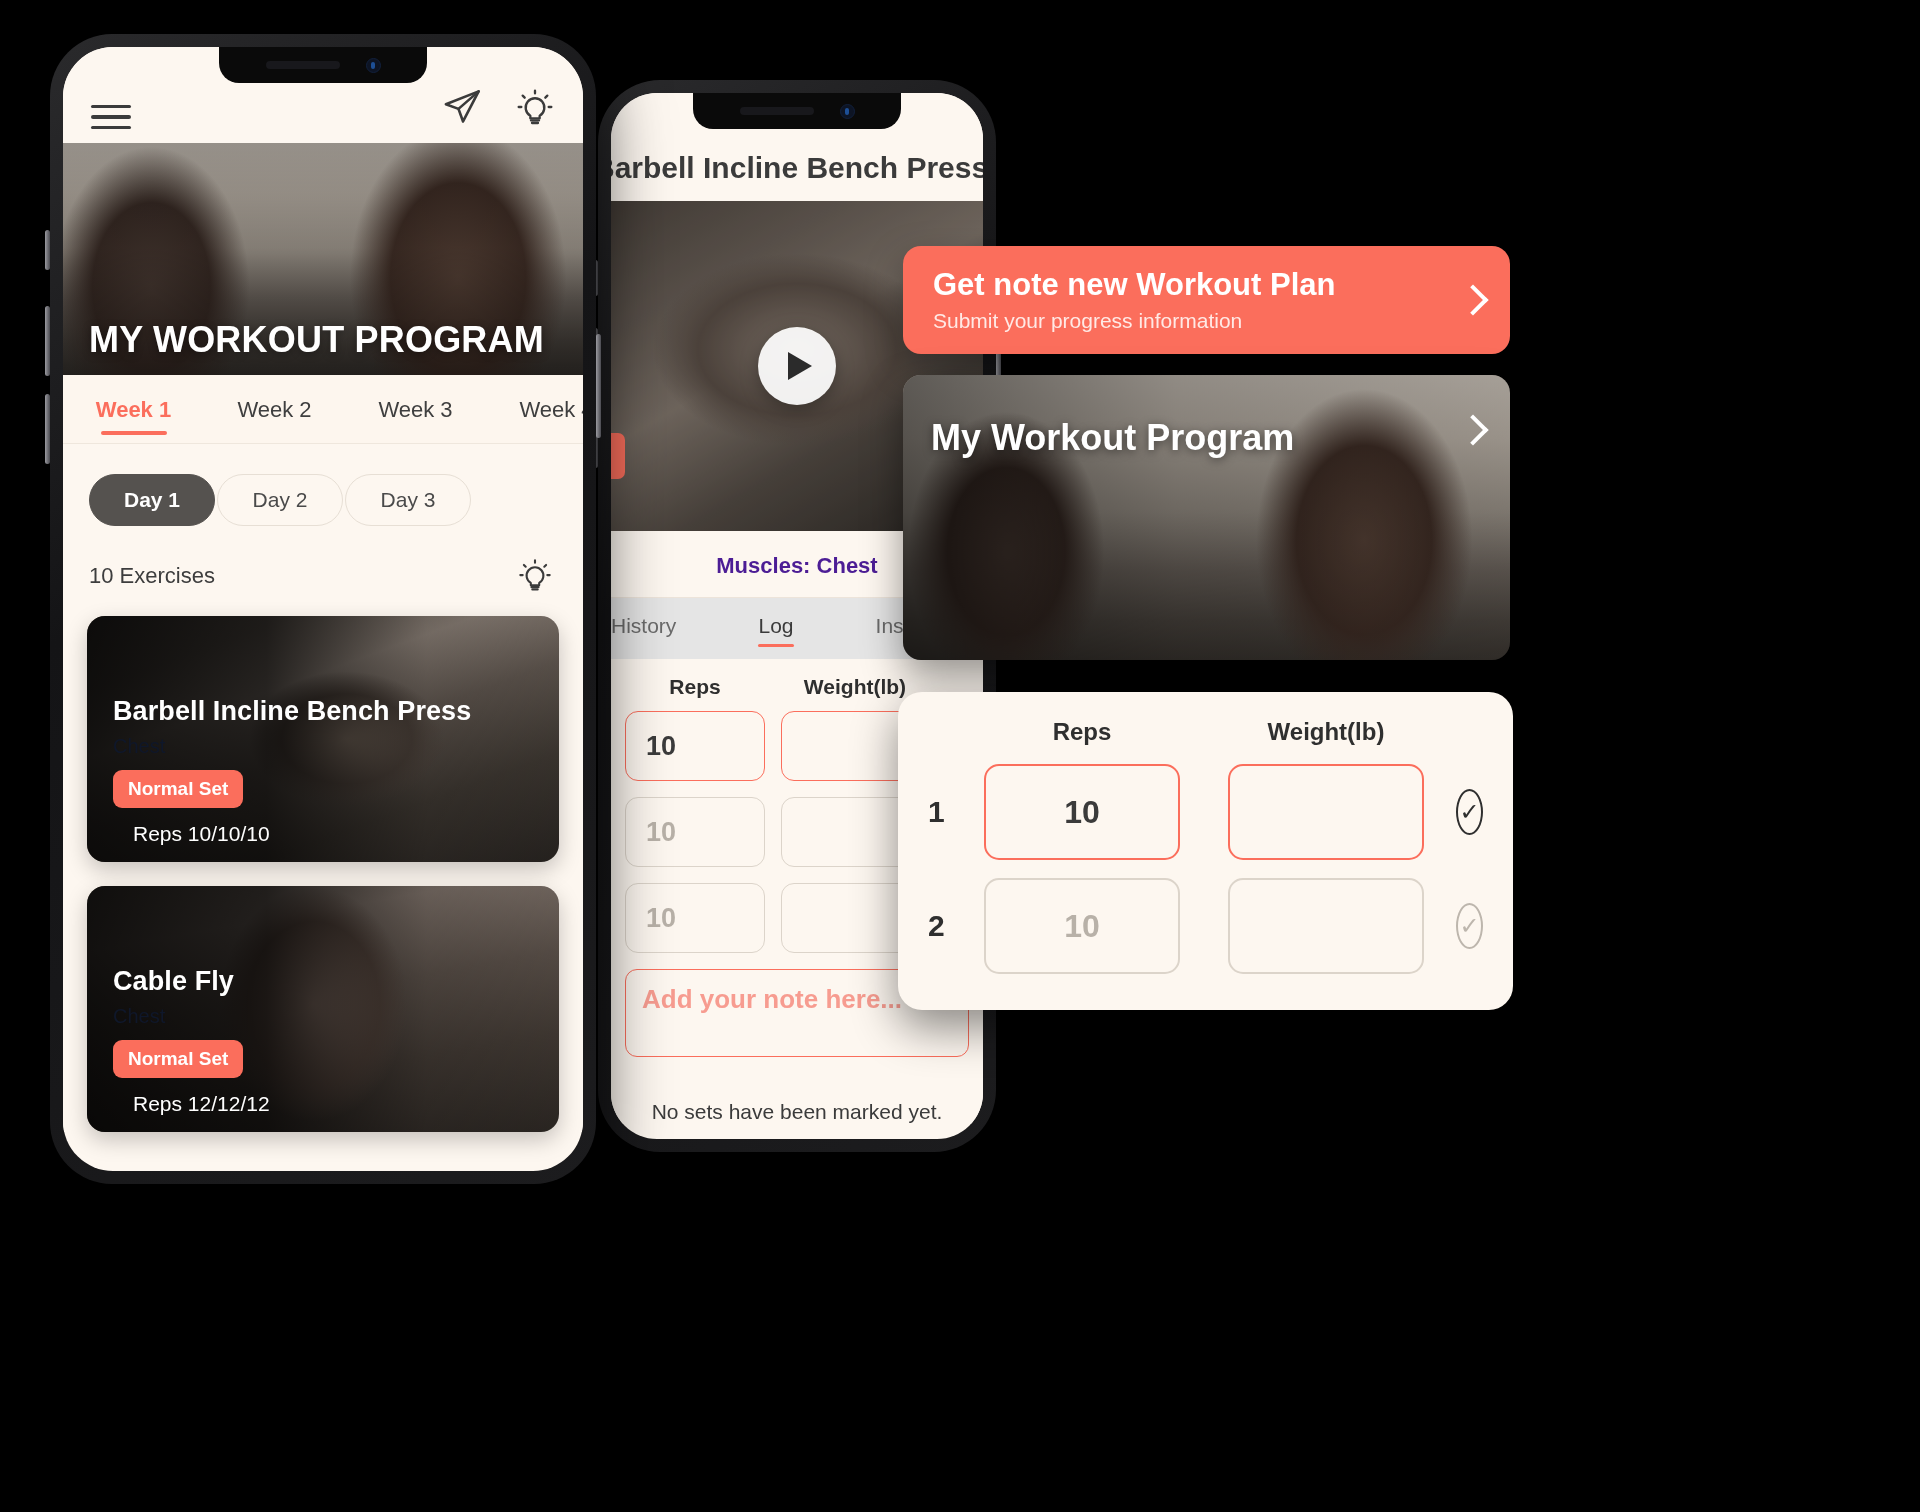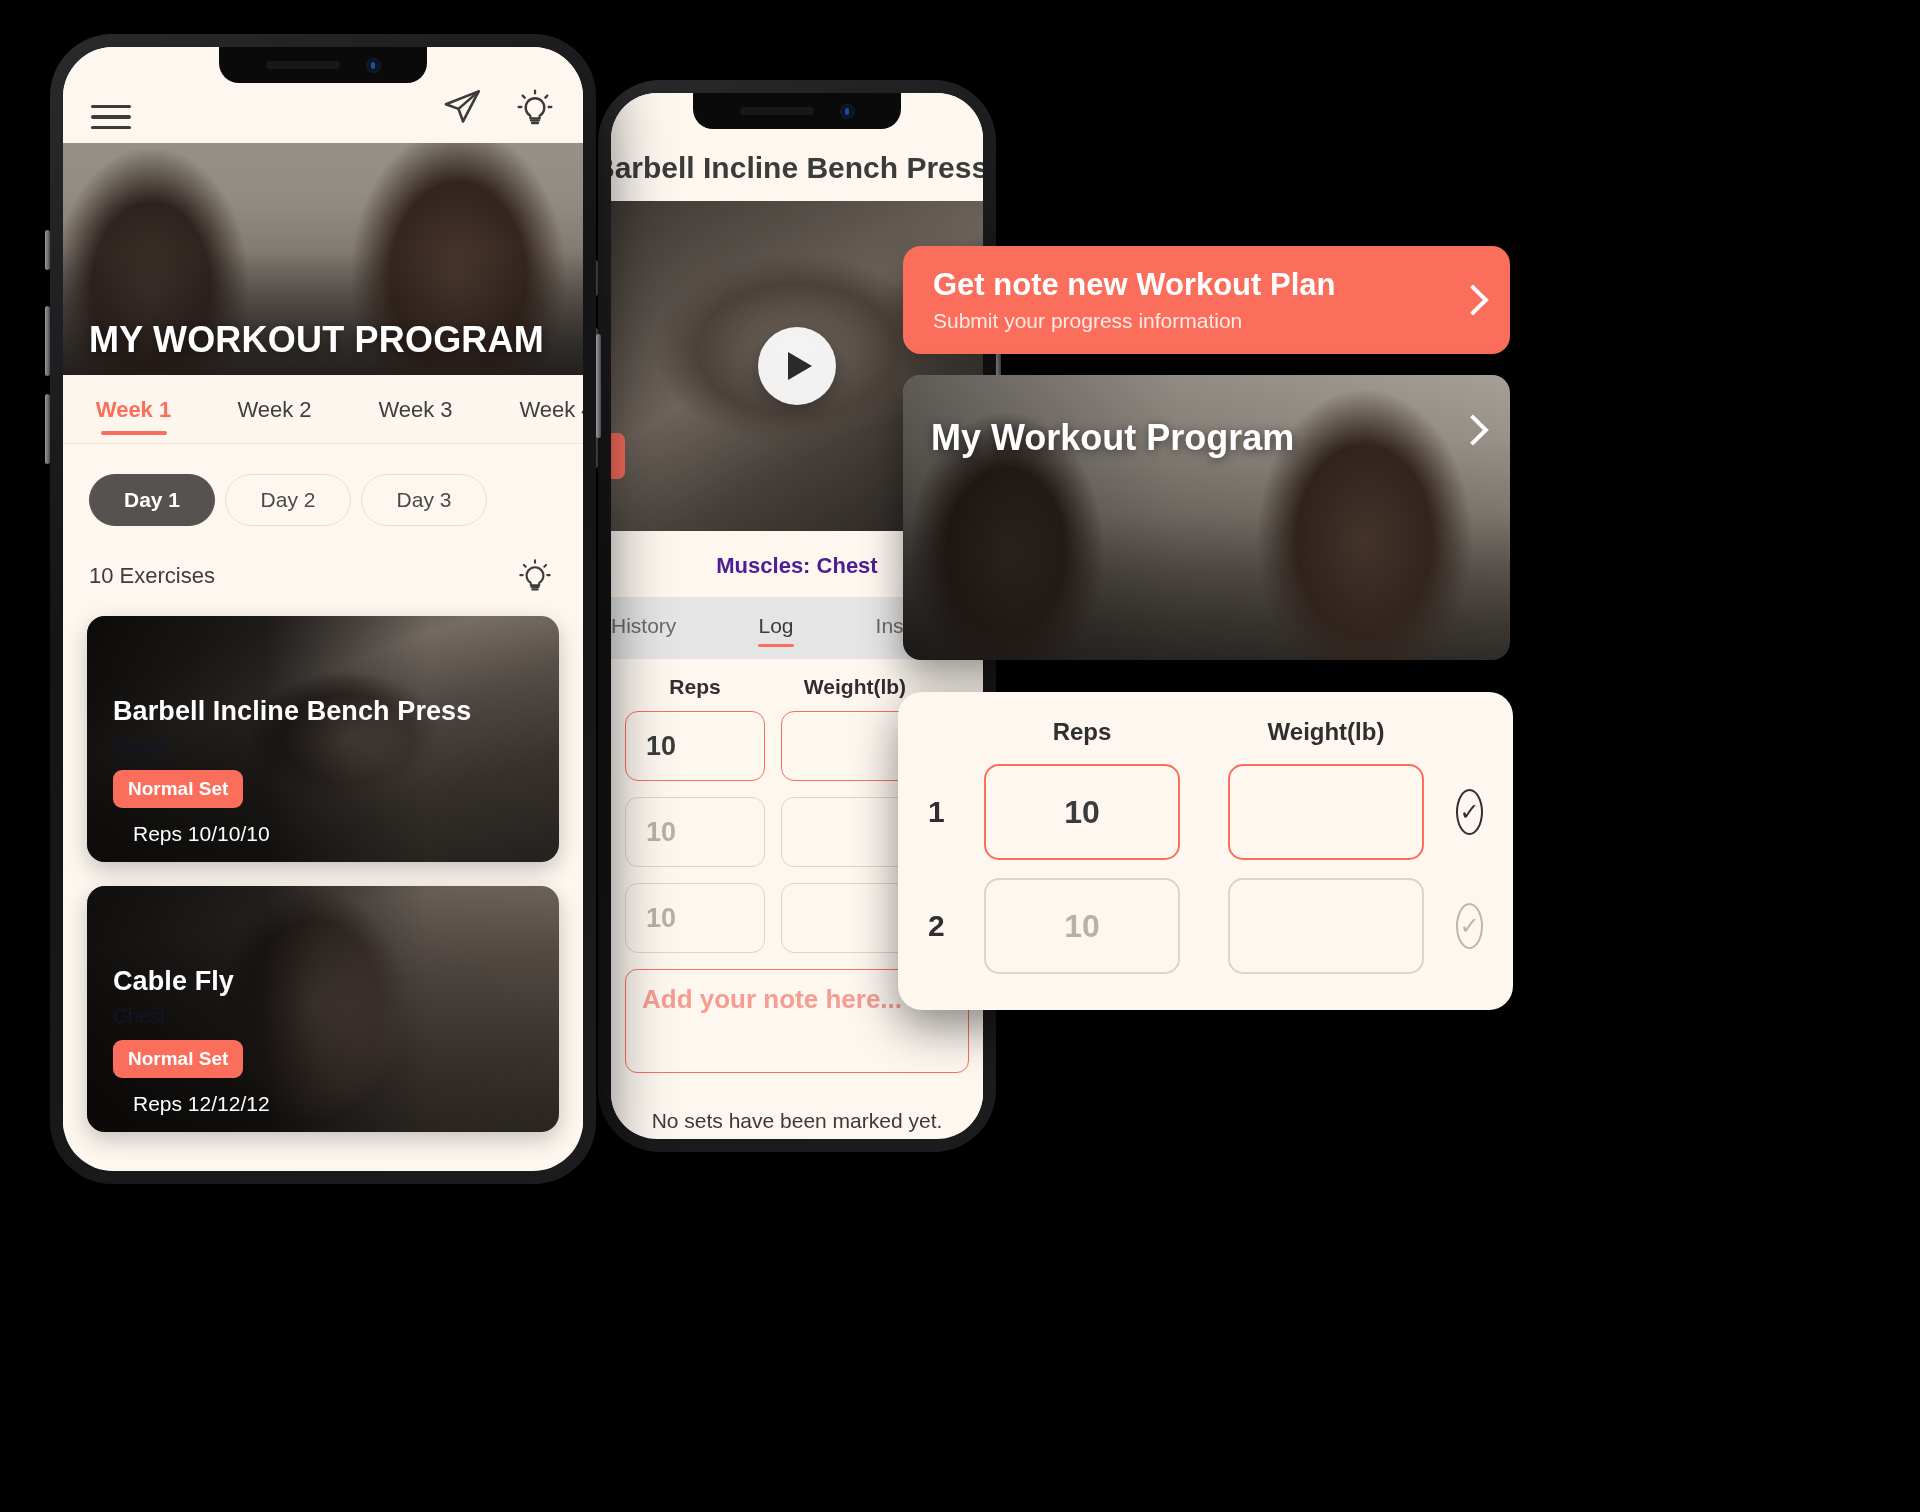--- a/index.html
+++ b/index.html
@@ -86,21 +86,21 @@
     text-shadow: 0 2px 8px rgba(0,0,0,.4);
   }
   .weeks { display:flex; background:#FDF6EE; padding: 22px 0 0 0; position:relative; }
   .week { flex:0 0 auto; width:141px; text-align:center; font-size:22px; color:#3f3f3f;
           padding-bottom: 20px; position:relative; cursor:pointer; }
   .week.active { color:#FB6E5C; font-weight:800; }
   .week.active::after { content:""; position:absolute; left:50%; transform:translateX(-50%);
                         bottom:8px; width:66px; height:4px; border-radius:2px; background:#FB6E5C; }
   .weeks-divider { height:1px; background:#EFE7DD; }
 
-  .days { display:flex; gap:10px; padding: 30px 26px 0 26px; background:#FDF7F0; }
+  .days { display:flex; gap:2px; padding: 30px 26px 0 26px; background:#FDF7F0; }
   .day { height:52px; min-width:126px; padding: 0 26px; border-radius:26px;
          display:flex; align-items:center; justify-content:center;
          font-size:21px; color:#4a4a4a; border:1px solid #E7DFD5; background:#FDF7F0; cursor:pointer; }
   .day.active { background:#55524F; border-color:#55524F; color:#fff; font-weight:800; }
 
   .ex-count-row { display:flex; align-items:center; justify-content:space-between;
                   padding: 32px 30px 0 26px; background:#FDF7F0; }
   .ex-count { font-size:22px; color:#3d3d3d; }
 
   .ex-list { padding: 22px 24px 0 24px; background:#FDF7F0; }
@@ -150,22 +150,22 @@
   .p2-headrow .h-reps { flex:0 0 140px; text-align:center; }
   .p2-headrow .h-weight { flex:0 0 180px; text-align:center; }
   .p2-row { display:flex; align-items:center; gap:16px; margin-bottom: 16px; }
   .cell { height: 70px; border-radius:13px; border:1.6px solid #DCD4CA; background:#FDF7F0;
           display:flex; align-items:center; padding-left: 20px; font-size:27px; font-weight:800; color:#B8B1A8; }
   .cell.reps { flex:0 0 140px; }
   .cell.weight { flex:0 0 180px; }
   .cell.active { border-color:#FB6E5C; color:#3b3b3b; }
   .check { width:40px;height:40px;border-radius:50%; border:2px solid #3b3b3b;
            display:flex;align-items:center;justify-content:center; color:#3b3b3b; font-size:22px; cursor:pointer;}
-  .note-box { margin: 10px 14px 10px 14px; border:1.6px solid #FB6E5C; border-radius:12px;
-              height: 104px; padding: 14px 16px; background:#FDF7F0; }
+  .note-box { margin: 10px 14px 17px 14px; border:1.6px solid #FB6E5C; border-radius:12px;
+              height: 88px; padding: 14px 16px; background:#FDF7F0; }
   .note-box .ph { font-size:26px; font-weight:800; color:#F79C90; white-space:nowrap; }
   .p2-nosets { text-align:center; font-size:21px; color:#3b3b3b; padding-top: 26px; background:#FDF7F0; }
 
   
   .card-banner {
     position:absolute; left: 903px; top: 246px; width: 607px; height: 108px;
     background:#FB6E5C; border-radius:18px; display:flex; align-items:center;
     justify-content:space-between; padding: 0 26px 0 30px; cursor:pointer;
     box-shadow: 0 14px 36px rgba(0,0,0,.35);
   }

